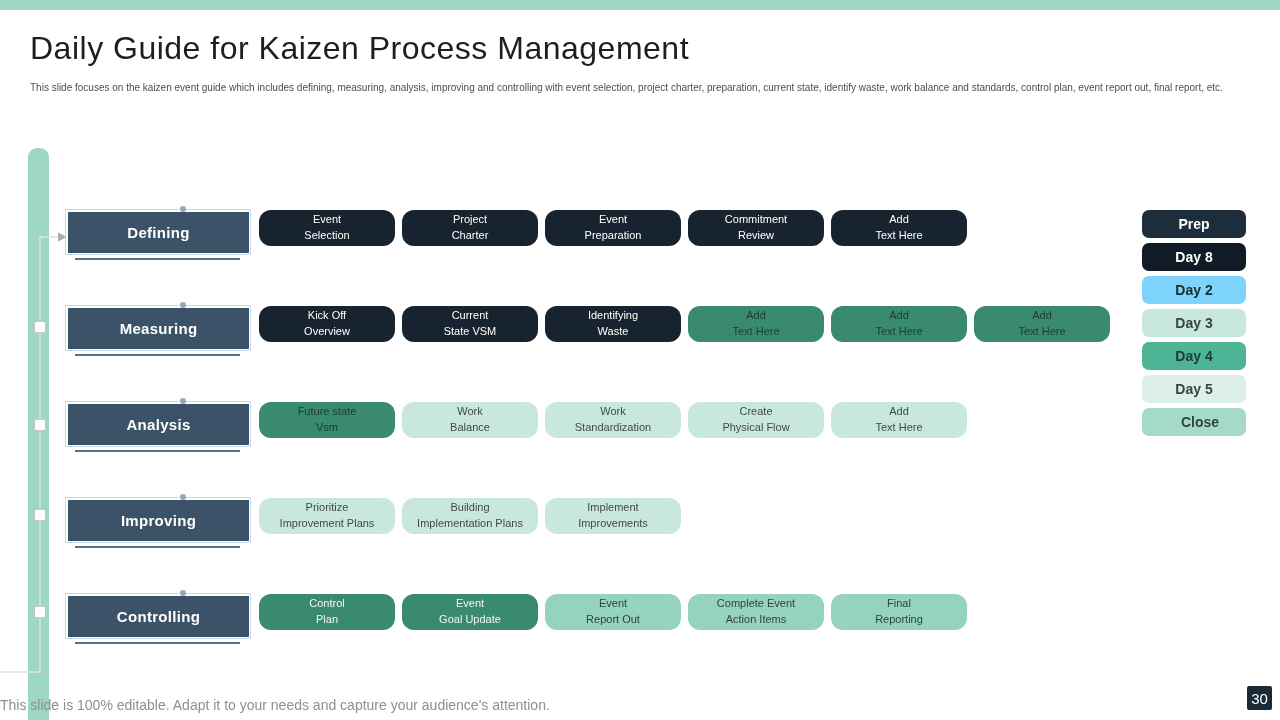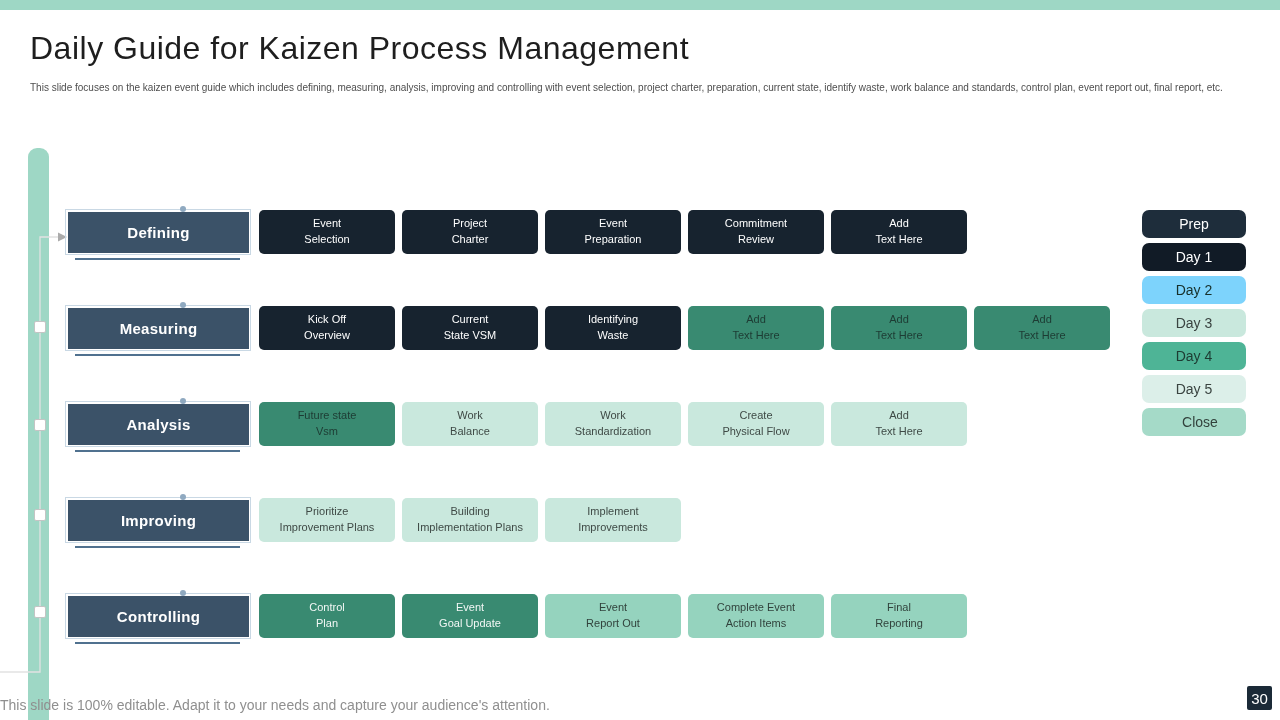--- a/index.html
+++ b/index.html
@@ -41,36 +41,36 @@
   .row-label .dot {
     position:absolute; top:-6px; left:62%; width:6px; height:6px;
     border-radius:50%; background:#8fa9c0;
   }
   .row-label .label-text {
     color:#ffffff; font-size:15px; font-weight:bold; letter-spacing:0.3px;text-align:right;
   }
   .lt0{top:212px}.lt1{top:308px}.lt2{top:404px}.lt3{top:500px}.lt4{top:596px}
 
   .step {
-    position:absolute; width:136px; height:44px; border-radius:5px;
+    position:absolute; width:136px; height:36px; border-radius:12px;
     display:flex; align-items:center; justify-content:center; text-align:center;
     font-size:11px; line-height:1.45; white-space:pre-line; cursor:pointer;
   }
   .dark  { background:#17232f; color:#ffffff; }
   .teal  { background:#398a71; color:#1d3b33; }
   .tealw { background:#398a71; color:#f2f7f5; }
   .mint  { background:#c9e8dd; color:#3f4a46; }
   .mint2 { background:#95d3be; color:#31423c; }
 
   .c0{left:259px}.c1{left:402px}.c2{left:545px}.c3{left:688px}.c4{left:831px}.c5{left:974px}
   .rt0{top:210px}.rt1{top:306px}.rt2{top:402px}.rt3{top:498px}.rt4{top:594px}
 
   .day-panel {
     position:absolute; left:1142px; top:210px; width:104px;
-    display:flex; flex-direction:column; gap:5px;
+    display:flex; flex-direction:column; gap:5px;font-weight:bold;
   }
   .day-btn {
     height:28px; border-radius:7px; display:flex; align-items:center; justify-content:center;
     font-size:14px; cursor:pointer;
   }
   .d-navy  { background:#1e2d3b; color:#ffffff; }
   .d-black { background:#111b26; color:#ffffff; }
   .d-teal  { background:#7dd3fc; color:#17302a; }
   .d-mint  { background:#c9e8dd; color:#3a4441; }
   .d-green { background:#4eb496; color:#1d3b32; }
@@ -178,21 +178,21 @@
 Goal Update</div>
   <div class="step mint2 c2 rt4">Event
 Report Out</div>
   <div class="step mint2 c3 rt4">Complete Event
 Action Items</div>
   <div class="step mint2 c4 rt4">Final
 Reporting</div>
 
   <div class="day-panel">
     <div class="day-btn d-navy">Prep</div>
-    <div class="day-btn d-black">Day 1</div>
+    <div class="day-btn d-black">Day 8</div>
     <div class="day-btn d-teal">Day 2</div>
     <div class="day-btn d-mint">Day 3</div>
     <div class="day-btn d-green">Day 4</div>
     <div class="day-btn d-pale">Day 5</div>
     <div class="day-btn d-mint2">Close</div>
   </div>
 
   <div class="footer-note">This slide is 100% editable. Adapt it to your needs and capture your audience's attention.</div>
   <div class="page-badge">30</div>
 

